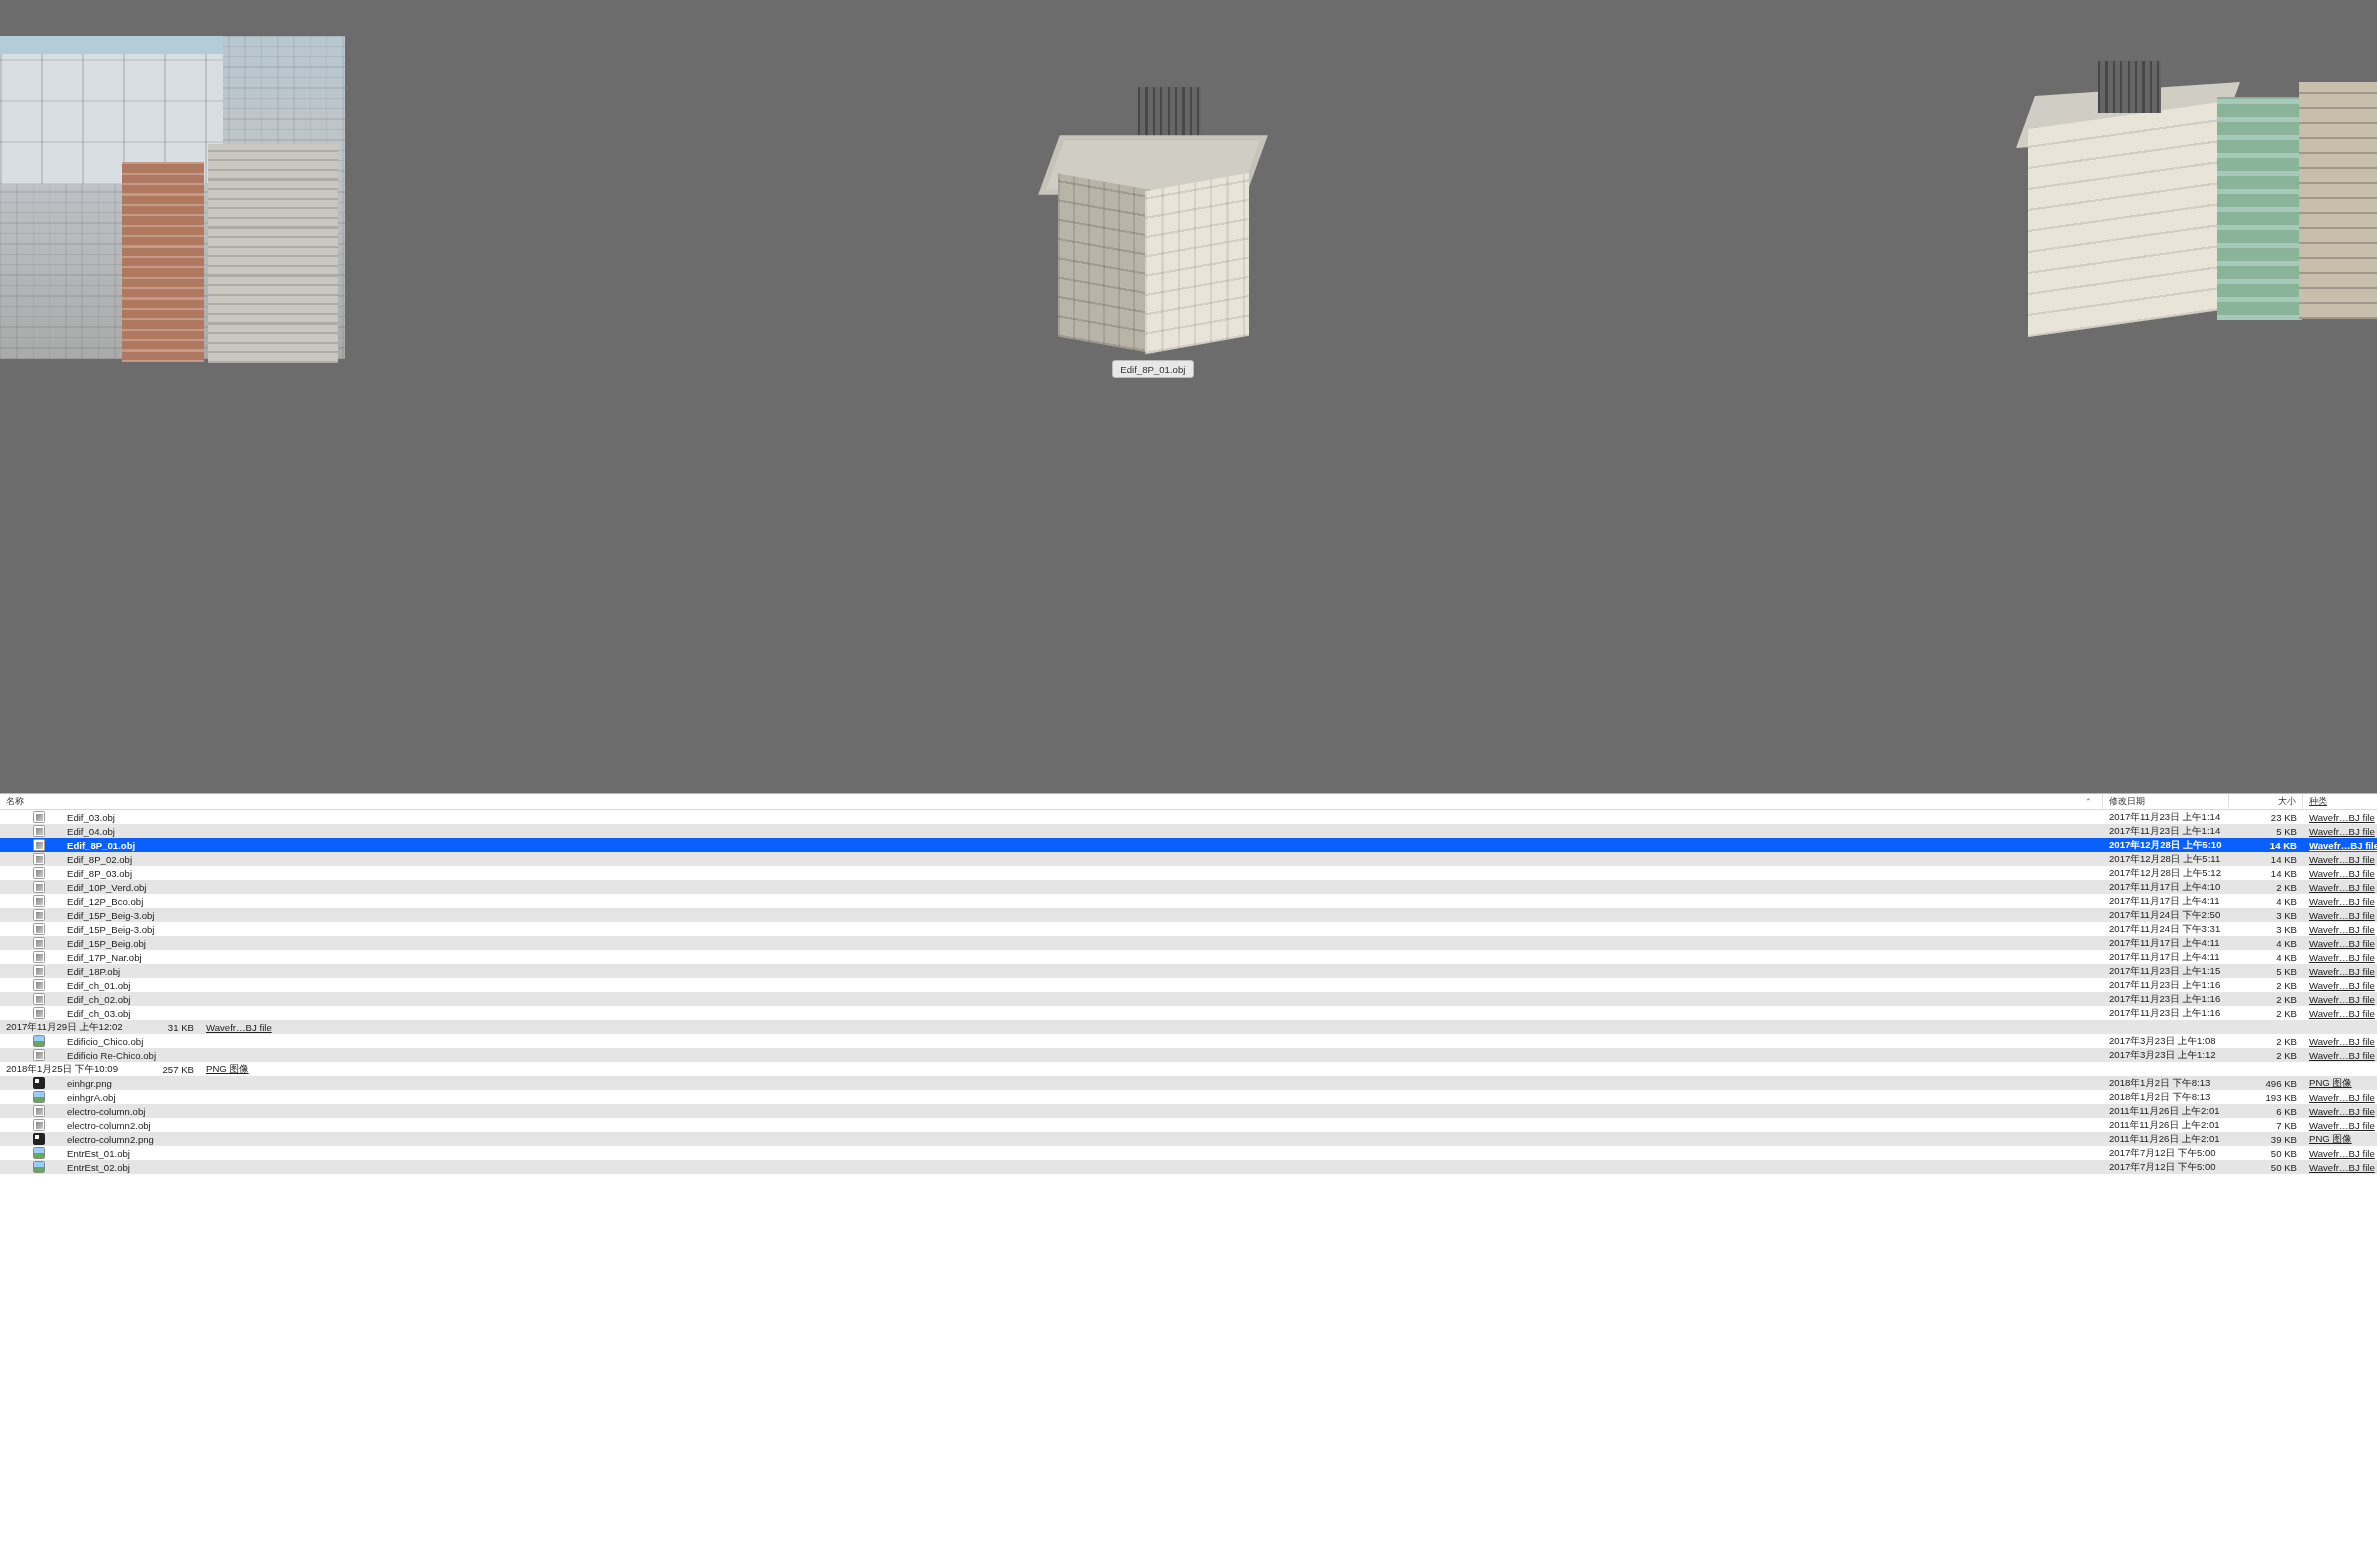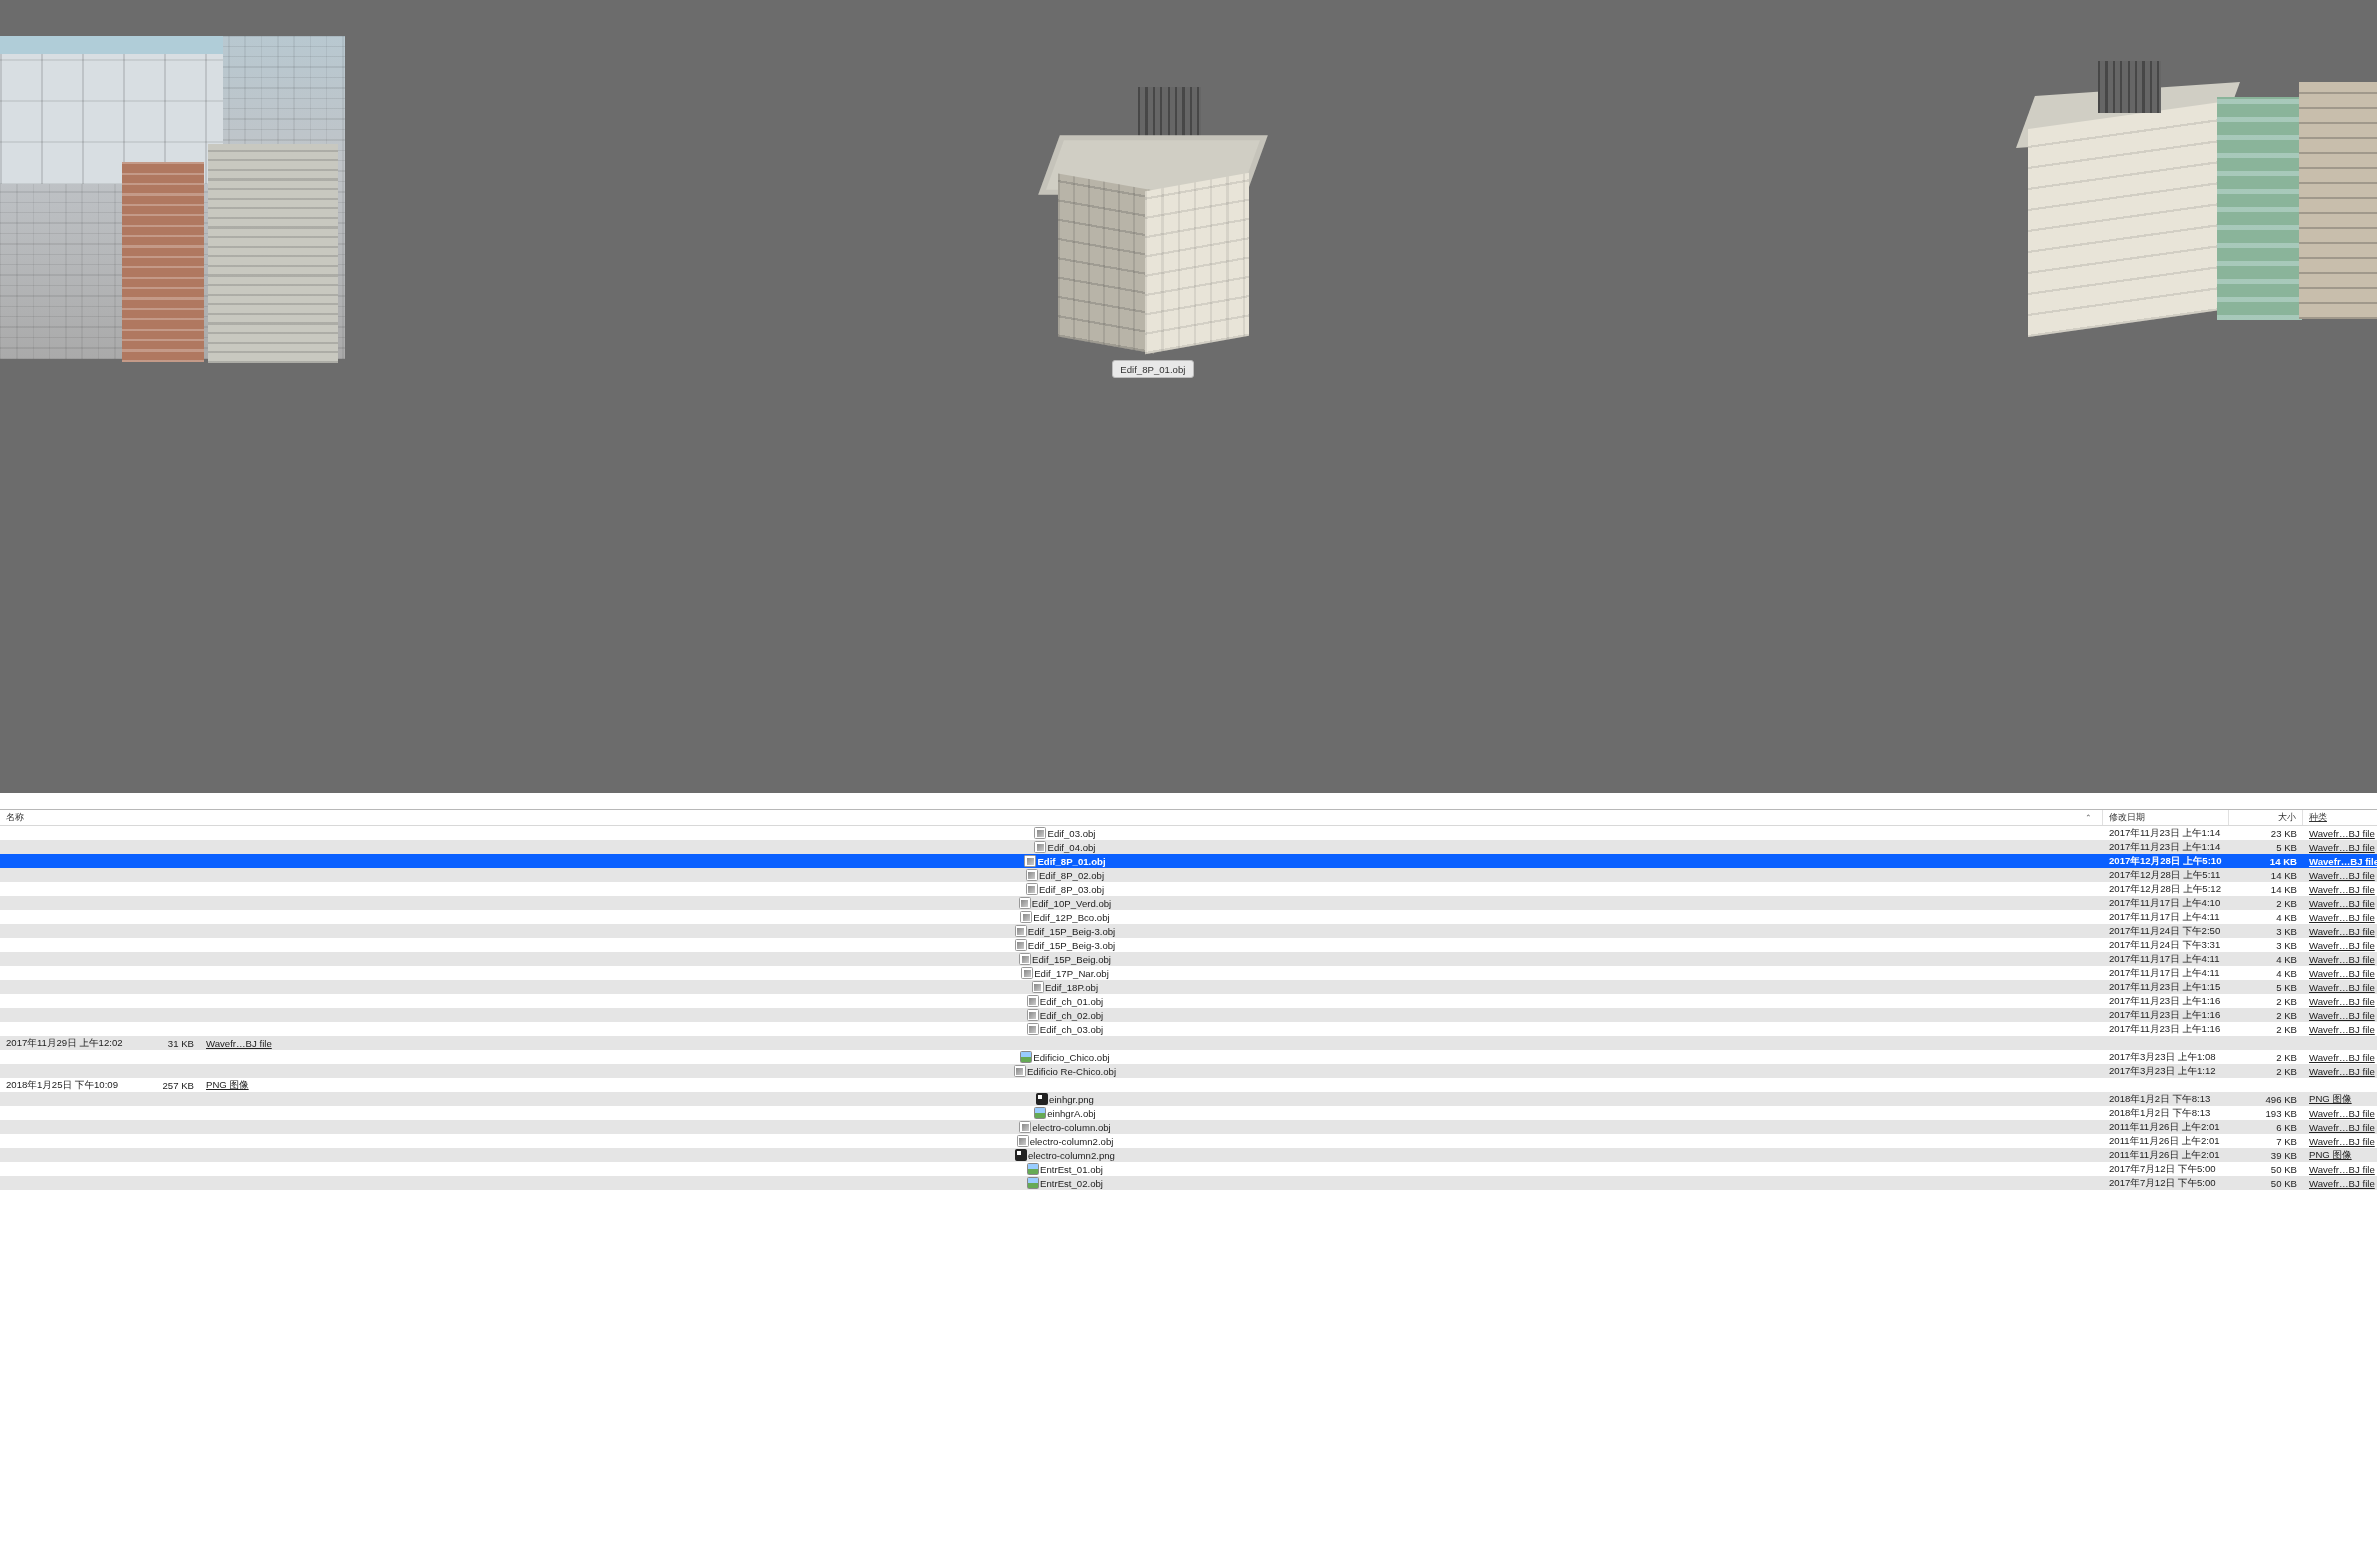--- a/index.html
+++ b/index.html
@@ -138,21 +138,20 @@
       font-size: 9.6px;
       color: #333;
     }
     
     .list-pane {
       flex: 1;
       display: flex;
       flex-direction: column;
       border-top: 0.7px solid #b8b8b8;
       overflow: hidden;
-      margin-top: 16px;
     }
     .list-header {
       display: flex;
       background: #fff;
       border-bottom: 0.7px solid #d8d8d8;
       font-size: 9px;
       color: #333;
       height: 16.3px;
       align-items: stretch;
       flex-shrink: 0;
@@ -185,21 +184,21 @@
       color: #222;
       align-items: stretch;
     }
     .row.alt { background: #e5e5e5; }
     .row.selected {
       background: #0a60ff;
       color: #fff;
     }
     .row.selected .file-name { font-weight: 600; }
     .row .col { border: none; padding: 0 6px; }
-    .row .col-name { padding-left: 33px; gap: 1px; justify-content: center; }
+    .row .col-name { padding-left: 33px; gap: 22px; }
     .file-icon {
       width: 12px; height: 12px;
       flex-shrink: 0;
       display: inline-block;
       background: #fff;
       border: 0.7px solid #999;
       border-radius: 1.5px;
       position: relative;
     }
     .file-icon.obj::after {

